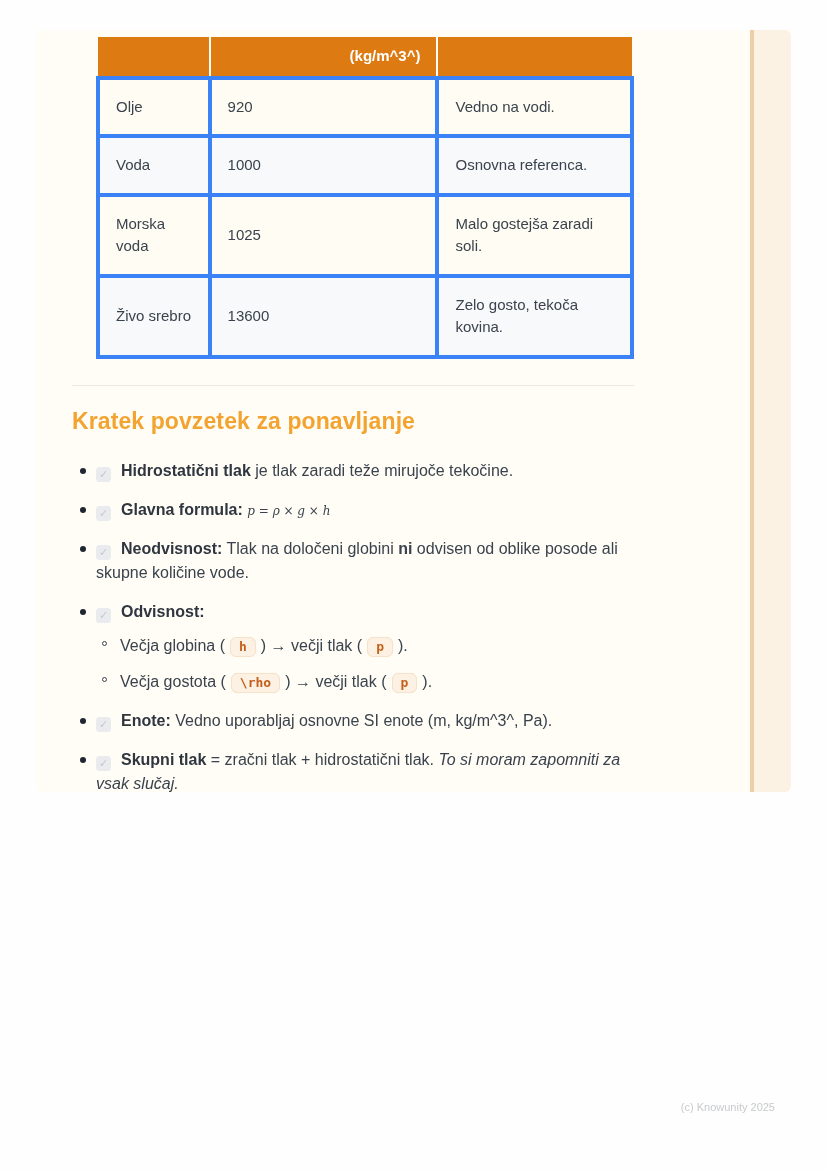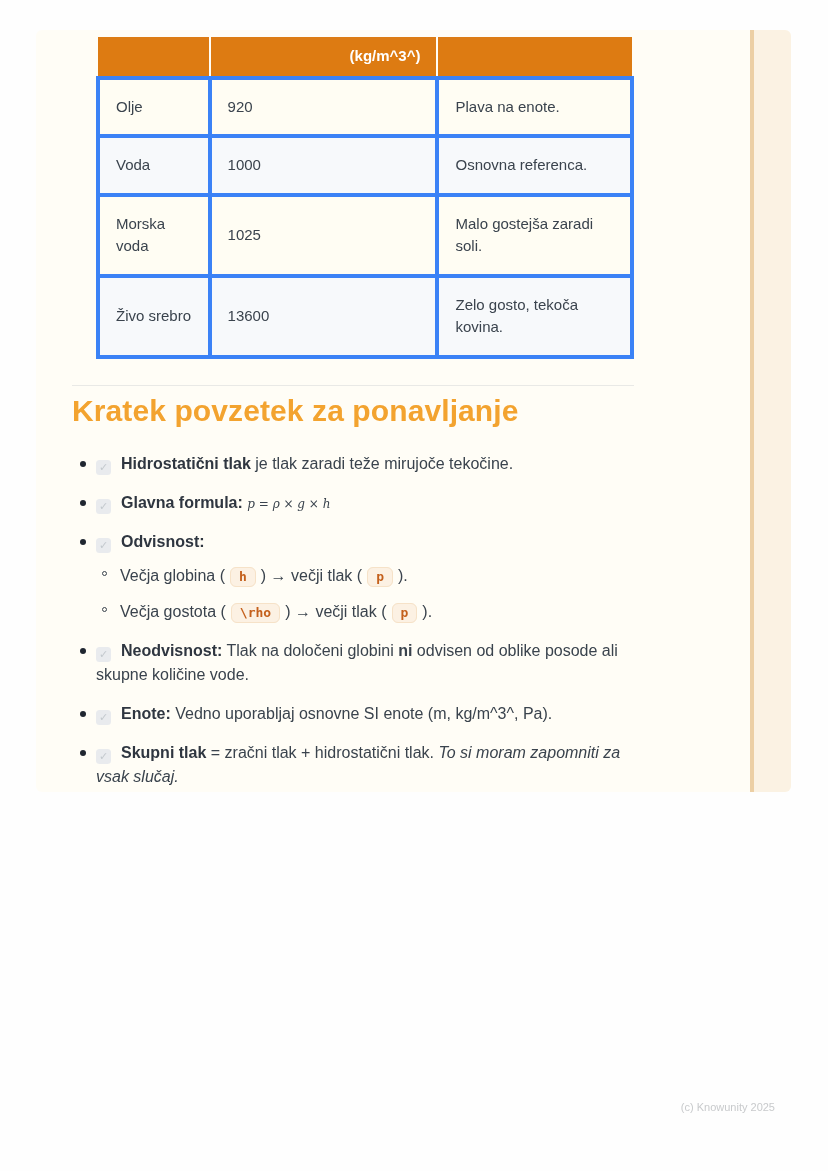--- a/index.html
+++ b/index.html
@@ -39,21 +39,21 @@
     border:4px solid #3b82f6; padding:16px 16px; vertical-align:middle;
   }
   table.density tr.row-warm td{ background:#fffdf3; }
   table.density tr.row-cool td{ background:#f7f9fb; }
   .col1{ width:112px; } .col2{ width:230px; } .col3{ width:196px; }
   
   hr.divider{
     border:none; border-top:1px solid #e9e9e6; margin-top:26px; width:100%;
   }
   h2.summary-heading{
-    margin-top:8px; font-size:30px; font-weight:700; color:#f3a32f;
+    margin-top:22px; font-size:23px; font-weight:700; color:#f3a32f;
     letter-spacing:0.1px;
   }
   
   ul.checklist{ list-style:none; margin-top:24px; font-size:16px; line-height:1.5; }
   ul.checklist > li{ position:relative; padding-left:24px; margin-bottom:15px; }
   ul.checklist > li > .disc{
     position:absolute; left:8px; top:9px; width:6px; height:6px;
     border-radius:50%; background:#1f2630;
   }
   .checkbox{
@@ -94,21 +94,21 @@
         <tr>
           <th class="col1"></th>
           <th class="col2">(kg/m^3^)</th>
           <th class="col3"></th>
         </tr>
       </thead>
       <tbody>
         <tr class="row-warm">
           <td>Olje</td>
           <td>920</td>
-          <td>Plava na enote.</td>
+          <td>Vedno na vodi.</td>
         </tr>
         <tr class="row-cool">
           <td>Voda</td>
           <td>1000</td>
           <td>Osnovna referenca.</td>
         </tr>
         <tr class="row-warm">
           <td>Morska voda</td>
           <td>1025</td>
           <td>Malo gostejša zaradi soli.</td>
@@ -129,33 +129,33 @@
 
       <li>
         <span class="disc"></span><span class="checkbox">✓</span><b class="lead">Hidrostatični tlak</b><span> je tlak zaradi teže mirujoče tekočine.</span>
       </li>
 
       <li>
         <span class="disc"></span><span class="checkbox">✓</span><b class="lead">Glavna formula:</b><span> </span><span class="math">p = ρ × g × h</span>
       </li>
 
       <li>
+        <span class="disc"></span><span class="checkbox">✓</span><b class="lead">Neodvisnost:</b><span> Tlak na določeni globini </span><b>ni</b><span> odvisen od oblike posode ali skupne količine vode.</span>
+      </li>
+
+      <li>
         <span class="disc"></span><span class="checkbox">✓</span><b class="lead">Odvisnost:</b>
         <ul class="sublist">
           <li>
             <span class="circle"></span><span>Večja globina (</span><span class="chip">h</span><span>) → večji tlak (</span><span class="chip">p</span><span>).</span>
           </li>
           <li>
             <span class="circle"></span><span>Večja gostota (</span><span class="chip">\rho</span><span>) → večji tlak (</span><span class="chip">p</span><span>).</span>
           </li>
         </ul>
-      </li>
-
-      <li>
-        <span class="disc"></span><span class="checkbox">✓</span><b class="lead">Neodvisnost:</b><span> Tlak na določeni globini </span><b>ni</b><span> odvisen od oblike posode ali skupne količine vode.</span>
       </li>
 
       <li>
         <span class="disc"></span><span class="checkbox">✓</span><b class="lead">Enote:</b><span> Vedno uporabljaj osnovne SI enote (m, kg/m^3^, Pa).</span>
       </li>
 
       <li>
         <span class="disc"></span><span class="checkbox">✓</span><b class="lead">Skupni tlak</b><span> = zračni tlak + hidrostatični tlak. </span><i class="note">To si moram zapomniti za vsak slučaj.</i>
       </li>
 

